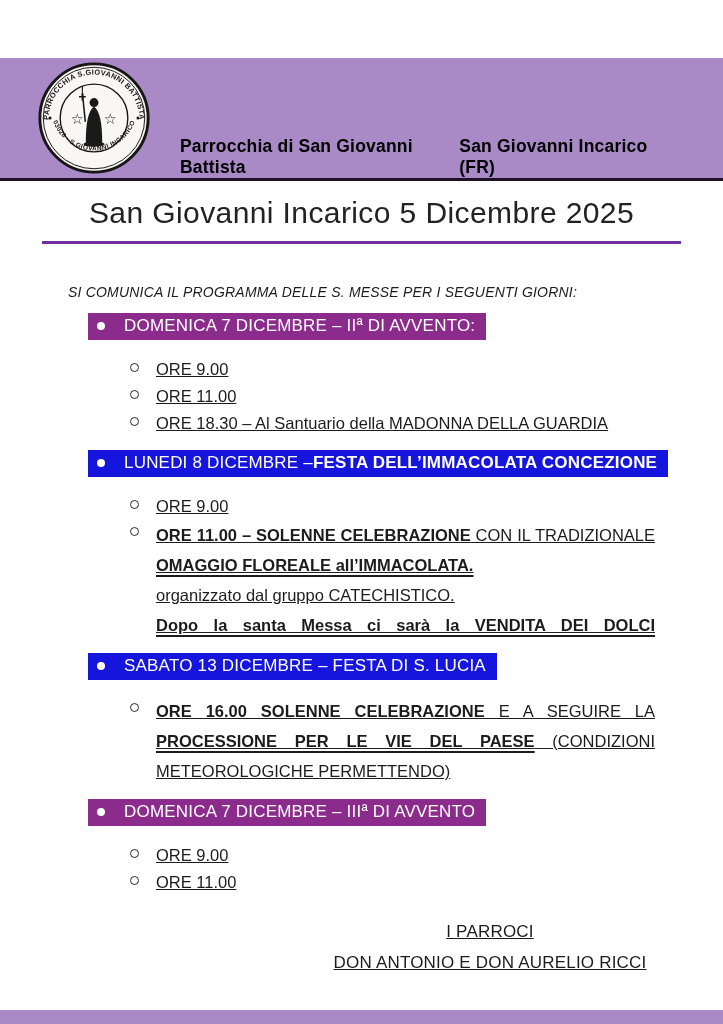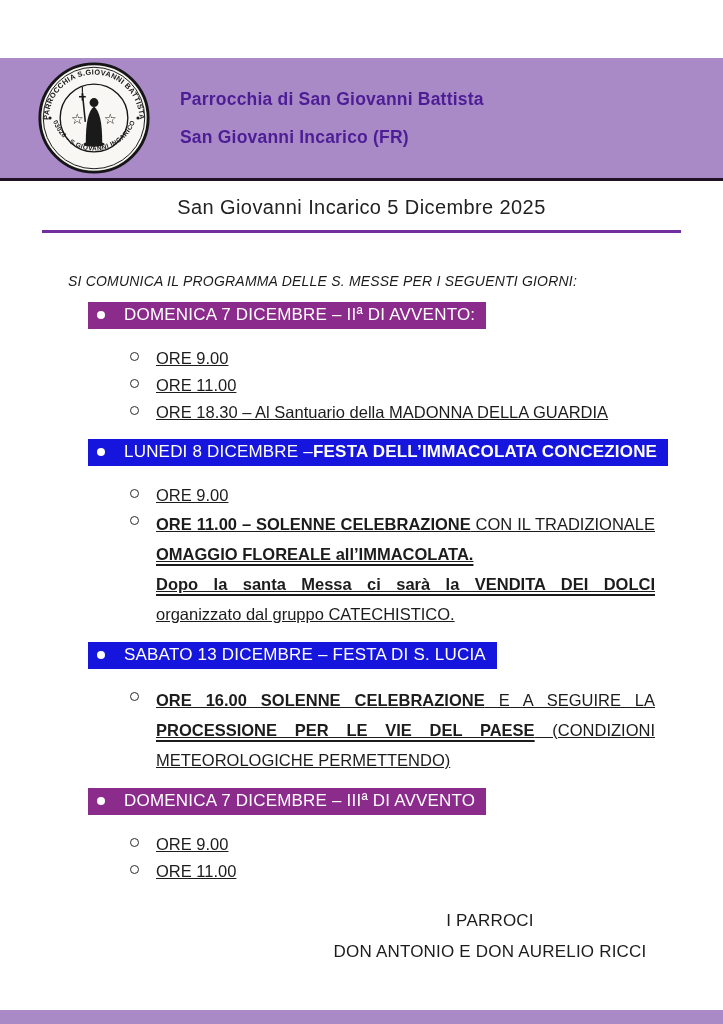--- a/index.html
+++ b/index.html
@@ -23,30 +23,30 @@
     margin:0 auto;
   }
   
   .banner{
     position:absolute;top:58px;left:0;right:0;height:123px;
     background:var(--banner-bg);
     border-bottom:3px solid var(--banner-border);
   }
   .banner-text{
     position:absolute;top:0;bottom:0;right:66px;left:180px;
-    display:flex;flex-direction:column;justify-content:center;
-    gap:17px;
-    color:#4c1d95;font-weight:bold;font-size:17.5px;letter-spacing:.2px;
+    display:flex;justify-content:center;
+    align-items:flex-end;gap:17px;
+    color:#000000;font-weight:bold;font-size:17.5px;letter-spacing:.2px;
   }
   .logo{position:absolute;left:36px;top:2px;width:116px;height:116px;}
   
   .title{
     margin-top:196px;  
     text-align:center;
-    font-size:20px;letter-spacing:.4px;color:#222;
+    font-size:30px;letter-spacing:.4px;color:#222;
   }
   .rule{
     height:3px;background:var(--rule-purple);
     margin:11px 42px 0 42px;
   }
   
   .intro{
     margin:40px 68px 0 68px;
     font-size:14px;letter-spacing:.2px;font-style:italic;
   }
@@ -73,21 +73,21 @@
   }
   .item-content{flex:1;margin-left:17px;font-size:16.5px;}
   .item-content .line{line-height:27px;}
   .item-content.multi .line{line-height:30px;}
   .line.justify{text-align:justify;text-align-last:justify;-moz-text-align-last:justify;}
   .b{font-weight:bold;}
   .u{text-decoration:underline;text-decoration-thickness:1.8px;text-underline-offset:4px;}
   
   .footer{
     margin:26px 68px 16px auto;width:330px;
-    text-align:center;font-size:17px;letter-spacing:.2px;
+    text-align:center;font-size:17px;letter-spacing:.2px;text-decoration:underline;
   }
   .footer .f2{margin-top:11px;}
   .bottom-bar{
     position:absolute;left:0;right:0;bottom:0;height:14px;
     background:var(--banner-bg);
   }
 </style>
 </head>
 <body>
 
@@ -165,22 +165,22 @@
         <span class="o-marker"></span>
         <div class="item-content">
           <div class="line"><span>ORE 9.00</span></div>
         </div>
       </div>
       <div class="item-row">
         <span class="o-marker"></span>
         <div class="item-content multi">
           <div class="line justify"><span class="b">ORE 11.00 – SOLENNE CELEBRAZIONE</span><span> CON IL TRADIZIONALE</span></div>
           <div class="line"><span class="b u">OMAGGIO FLOREALE all’IMMACOLATA.</span></div>
+          <div class="line"><span>organizzato dal gruppo CATECHISTICO.</span></div>
           <div class="line justify"><span class="b u">Dopo la santa Messa ci sarà la VENDITA DEI DOLCI</span></div>
-          <div class="line"><span>organizzato dal gruppo CATECHISTICO.</span></div>
         </div>
       </div>
       <div class="band-row"><div class="band blue">
           <span class="band-bullet"></span>
           <span>SABATO 13 DICEMBRE – FESTA DI S. LUCIA</span>
         </div></div>
       <div class="item-row">
         <span class="o-marker"></span>
         <div class="item-content multi">
           <div class="line justify"><span class="b">ORE 16.00 SOLENNE CELEBRAZIONE</span><span> E A SEGUIRE LA</span></div>

